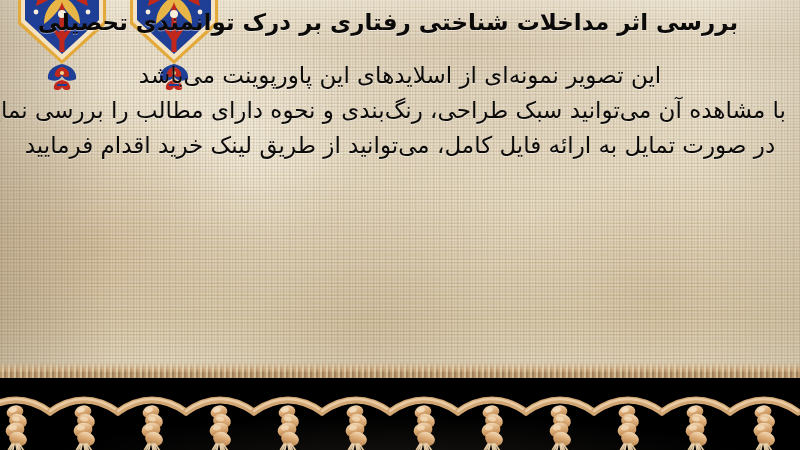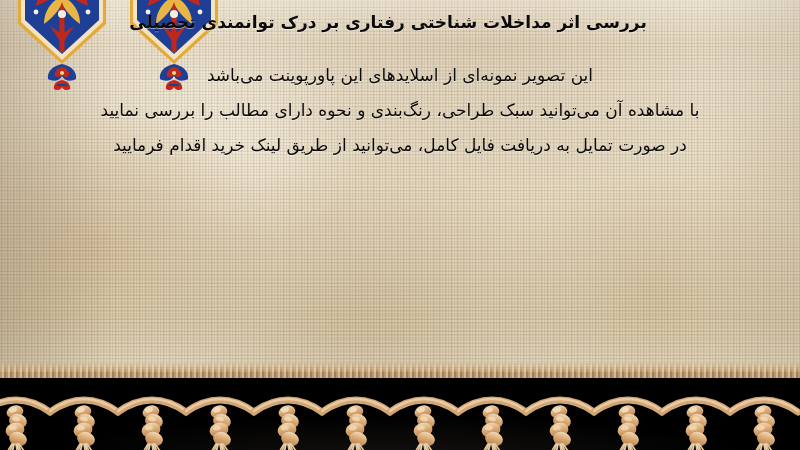--- a/index.html
+++ b/index.html
@@ -58,32 +58,32 @@
 
   
   .textwrap{
     position:absolute;
     top:0;left:0;right:0;
     padding:6px 14px 0 14px;
     text-align:center;
     color:#0c0a08;
   }
   .title{
-    font-size:17px;
+    font-size:23px;
     line-height:32px;
     font-weight:600;
     letter-spacing:.1px;
     text-shadow:0 1px 0 rgba(255,255,255,.45);
     padding-right:30px;
   }
   .title .ln{display:block;white-space:nowrap;}
   .title .ln1{padding-left:6px;}
   .body{
     margin-top:20px;
-    font-size:17px;
+    font-size:23px;
     line-height:35px;
     font-weight:500;
     text-shadow:0 1px 0 rgba(255,255,255,.4);
   }
   .body .ln{display:block;white-space:nowrap;}
 
   
   .blackfield{
     position:absolute;left:0;right:0;bottom:0;height:78px;
     background:
@@ -186,21 +186,21 @@
     </svg>
   </div>
 
   <div class="textwrap">
     <div class="title">
       <span class="ln ln1">بررسی اثر مداخلات شناختی رفتاری بر درک توانمندی تحصیلی</span>
     </div>
     <div class="body">
       <span class="ln">این تصویر نمونه‌ای از اسلایدهای این پاورپوینت می‌باشد</span>
       <span class="ln">با مشاهده آن می‌توانید سبک طراحی، رنگ‌بندی و نحوه دارای مطالب را بررسی نمایید</span>
-      <span class="ln">در صورت تمایل به دریافت فایل کامل، می‌توانید از طریق لینک خرید اقدام فرمایید</span>
+      <span class="ln">در صورت تمایل به ارائه فایل کامل، می‌توانید از طریق لینک خرید اقدام فرمایید</span>
     </div>
   </div>
 
   <div class="blackfield"></div>
   <div class="selvedge"></div>
 
   <div class="fringe">
     <svg viewBox="0 0 800 96" preserveAspectRatio="none" aria-hidden="true">
       <defs>
         <linearGradient id="knotG" x1="0" y1="0" x2="0" y2="1">

